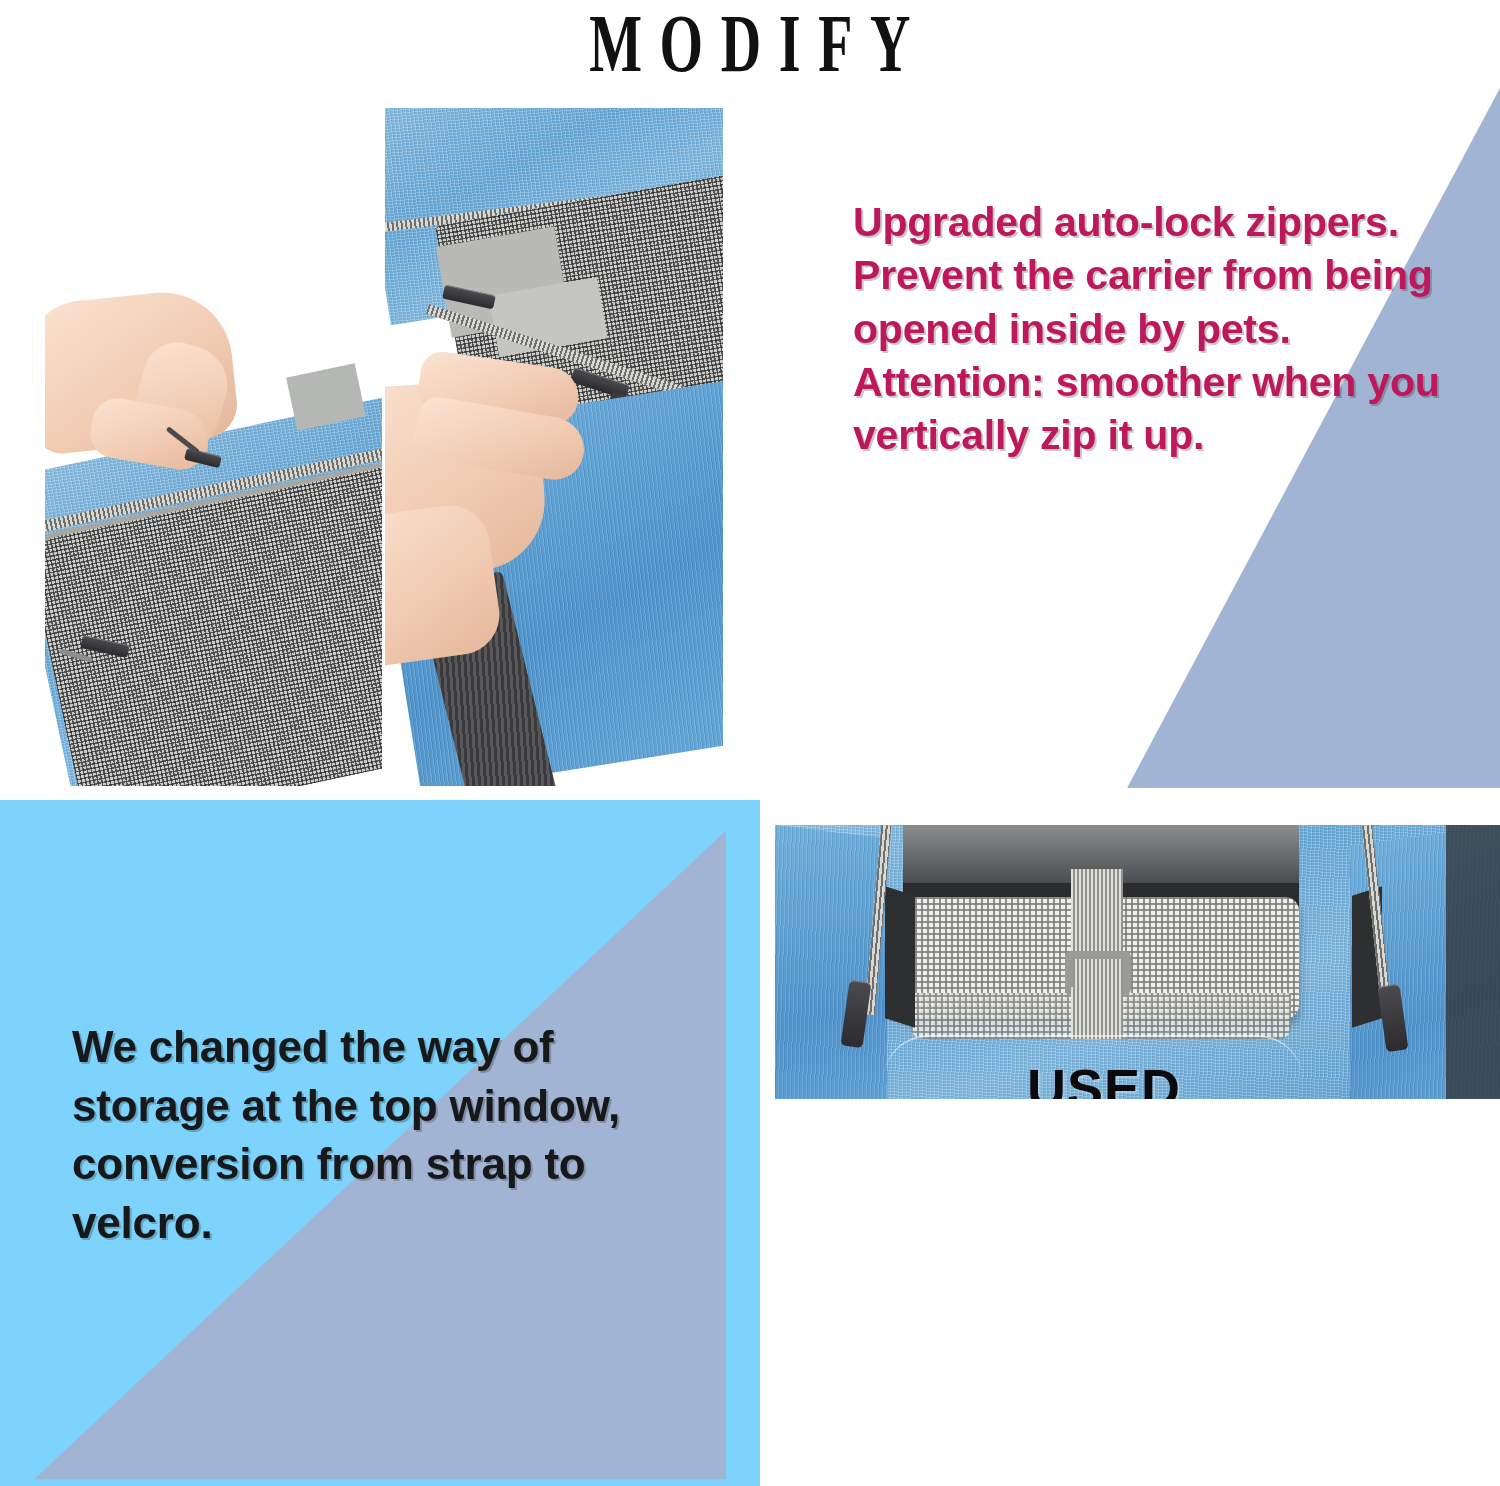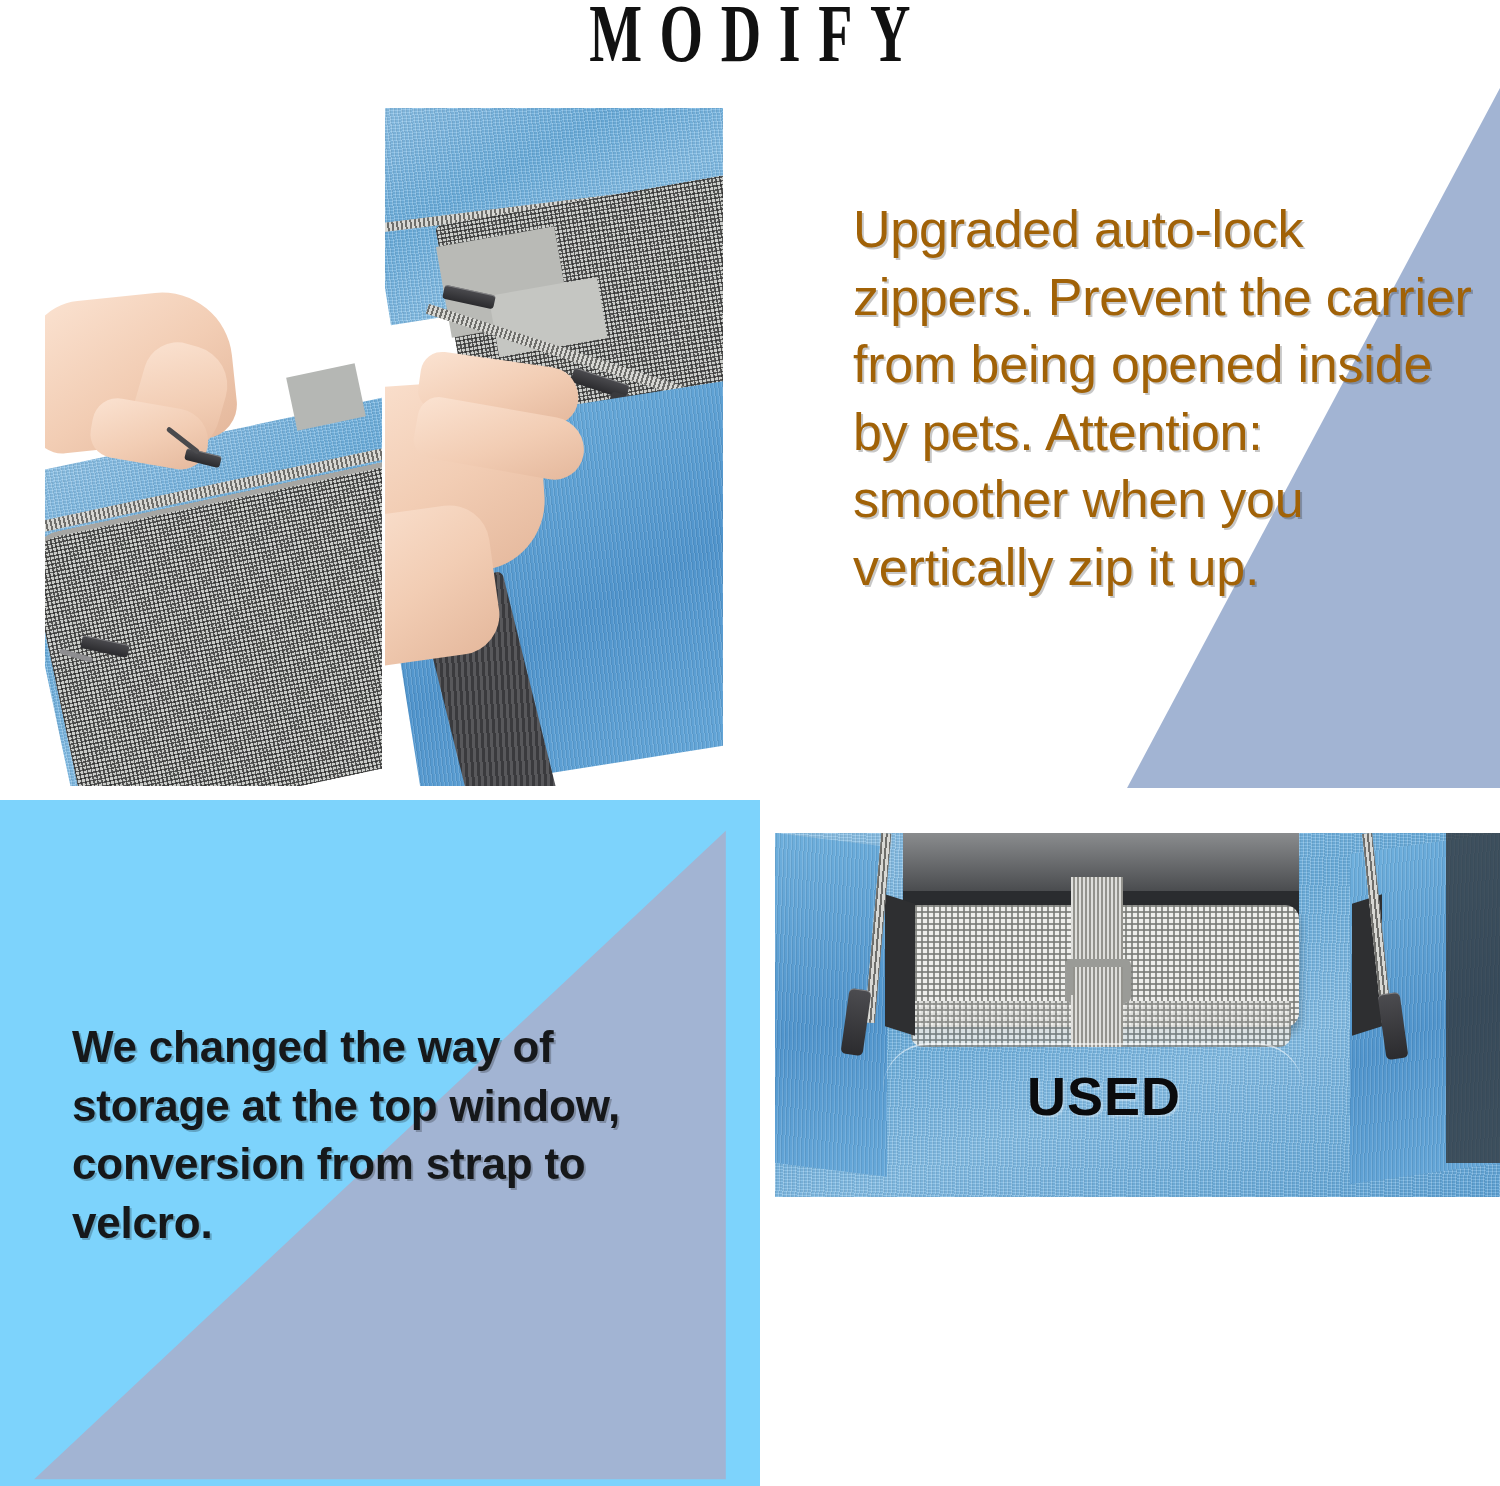--- a/index.html
+++ b/index.html
@@ -7,21 +7,21 @@
   body {
     width:1500px; height:1486px;
     font-family:"Liberation Sans", sans-serif;
     overflow:hidden;
     position:relative;
   }
 
   
   .title-bar{
     position:absolute; left:0; top:0; width:1500px; height:88px;
-    display:flex; justify-content:center;
+    display:flex; align-items:center; justify-content:center;
   }
   .title-text{
     font-family:"Liberation Serif", serif;
     font-weight:700;
     font-size:70px;
     letter-spacing:22px;
     color:#111111;
     transform:scaleX(0.80) scaleY(1.18);
     transform-origin:center center;
     white-space:nowrap;
@@ -43,43 +43,43 @@
     clip-path:polygon(100% 0%, 100% 100%, 52% 100%, 100% 0%);
   }
   
   #q-tr .wedge{
     position:absolute; inset:0;
     background:#ffffff;
     clip-path:polygon(0% 0%, 92% 0%, 6% 100%, 0% 100%);
   }
   .copy-tr{
     position:absolute; left:130px; top:108px; width:620px;
-    font-weight:400; font-size:52px; line-height:1.30;
-    color:#a16207; letter-spacing:-0.2px;
+    font-weight:700; font-size:41px; line-height:1.30;
+    color:#be185d; letter-spacing:-0.2px;
     text-shadow:2px 2px 0 rgba(0,0,0,.22);
   }
 
   
   #q-bl{ left:0px; top:800px; width:760px; height:686px; background:#7dd3fc; }
   #q-bl .blue{
     position:absolute; inset:0;
     background:#a2b4d3;
     clip-path:polygon(95.5% 4.5%, 95.5% 99%, 4.5% 99%, 95.5% 4.5%);
   }
   .copy-bl{
     position:absolute; left:72px; top:218px; width:640px;
     font-weight:700; font-size:44px; line-height:1.33;
     color:#16181a; letter-spacing:-0.2px;
     text-shadow:2px 2px 0 rgba(0,0,0,.22);
   }
 
   
   #q-br{ left:775px; top:825px; width:725px; height:661px; }
   .photo-cell{ position:absolute; left:0; width:725px; overflow:hidden; }
-  #cell-used{ top:8px;   height:364px;padding-left:44px; }
+  #cell-used{ top:0px;   height:274px;padding-left:44px; }
   #cell-now { top:333px; height:328px; }
 
   
   .denim{
     background:
       repeating-linear-gradient(92deg, rgba(255,255,255,.20) 0 1px, rgba(0,0,0,.05) 1px 2px, transparent 2px 4px),
       repeating-linear-gradient(4deg, rgba(255,255,255,.13) 0 1px, rgba(0,0,0,.06) 1px 3px),
       linear-gradient(160deg,#8fc3e8 0%, #6aaede 38%, #82bde6 62%, #5ea4d8 100%);
   }
   .denim-dk{

